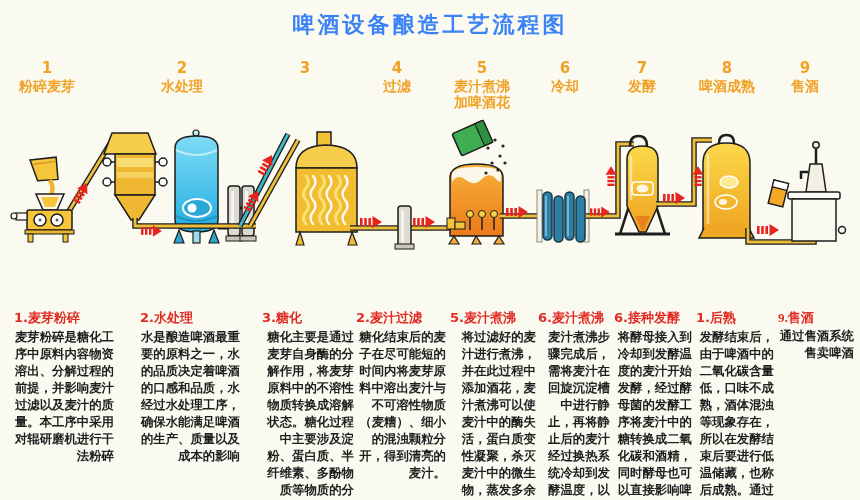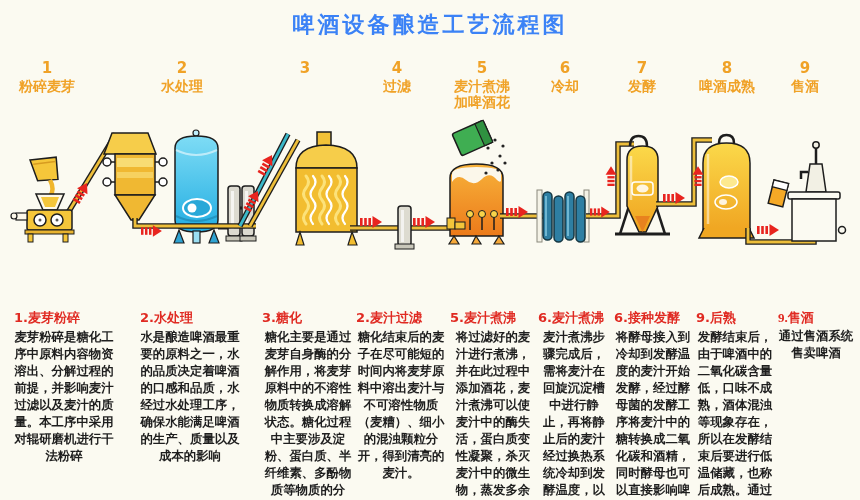--- a/index.html
+++ b/index.html
@@ -15,21 +15,21 @@
   .step-head{
     position:absolute;top:58px;width:110px;text-align:center;
     color:#f0a227;font-weight:bold;
   }
   .step-num{font-size:15px;line-height:20px;}
   .step-label{font-size:14px;line-height:16px;white-space:pre-line;}
   .flow-svg{position:absolute;left:0;top:118px;width:860px;height:145px;}
   .col{position:absolute;top:262px;margin-top:48px;}
   .col h4{margin:0 0 2px 0;font-size:13px;line-height:16px;color:#e02a22;font-weight:bold;}
   .col p{margin:0;font-size:12.4px;line-height:17px;color:#1e1e1e;font-weight:bold;
-         word-break:break-all;text-align:center;}
+         word-break:break-all;text-align:right;}
   .c1{left:14px;width:100px;}
   .c2{left:140px;width:100px;}
   .c3{left:262px;width:92px;}
   .c4{left:356px;width:90px;}
   .c5{left:450px;width:86px;}
   .c6{left:538px;width:72px;}
   .c7{left:614px;width:78px;}
   .c8{left:696px;width:78px;}
   .c9{left:778px;width:76px;font-family:Liberation Serif, serif;}
 </style>
@@ -335,19 +335,19 @@
 </div>
 <div class="col c6">
   <h4>6.麦汁煮沸</h4>
   <p>麦汁煮沸步骤完成后，需将麦汁在回旋沉淀槽中进行静止，再将静止后的麦汁经过换热系统冷却到发酵温度，以使发酵步骤添加酵母。</p>
 </div>
 <div class="col c7">
   <h4>6.接种发酵</h4>
   <p>将酵母接入到冷却到发酵温度的麦汁开始发酵，经过酵母菌的发酵工序将麦汁中的糖转换成二氧化碳和酒精，同时酵母也可以直接影响啤酒口感、泡沫、香气等。</p>
 </div>
 <div class="col c8">
-  <h4>9.后熟</h4>
+  <h4>1.后熟</h4>
   <p>发酵结束后，由于啤酒中的二氧化碳含量低，口味不成熟，酒体混浊等现象存在，所以在发酵结束后要进行低温储藏，也称后成熟。通过后熟过程，可以达到残糖彻底发酵，促使酒体成熟，二氧化碳饱和，酒体澄清。</p>
 </div>
 <div class="col c9">
   <h4>9.售酒</h4>
   <p>通过售酒系统售卖啤酒</p>
 </div>
 
 </body></html>

